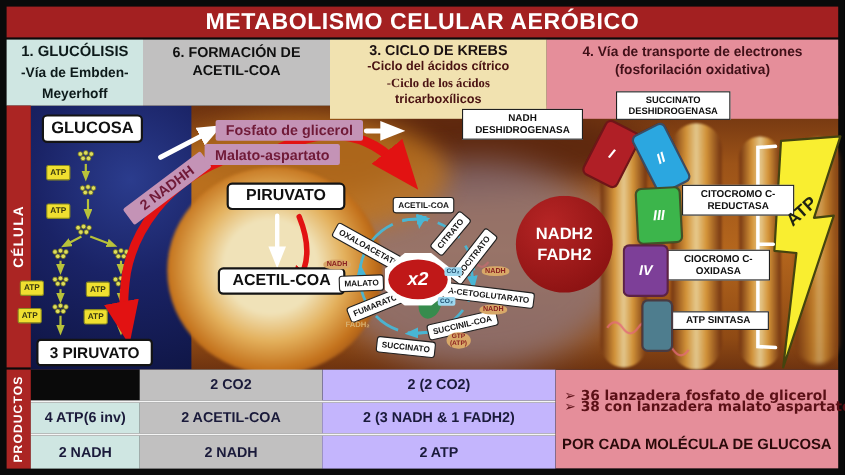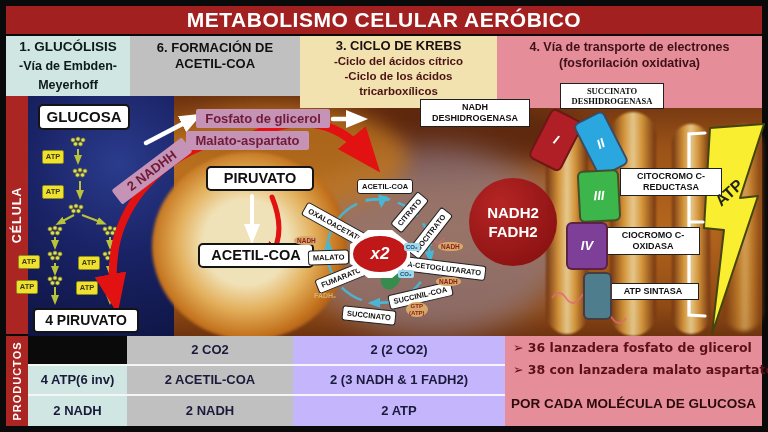--- a/index.html
+++ b/index.html
@@ -230,21 +230,21 @@
     <div class="ln" style="top:23px;font-size:12.5px;">-Vía de Embden-</div>
     <div class="ln" style="top:42px;font-size:12.5px;">Meyerhoff</div>
   </div>
   <div class="abs hc h2">
     <div class="ln" style="top:4px;font-size:13px;">6. FORMACIÓN DE</div>
     <div class="ln" style="top:20px;font-size:13px;">ACETIL-COA</div>
   </div>
   <div class="abs hc h3">
     <div class="ln" style="top:2px;font-size:13px;">3. CICLO DE KREBS</div>
     <div class="ln" style="top:19px;font-size:11.5px;color:#4a1212;">-Ciclo del ácidos cítrico</div>
-    <div class="ln" style="top:34px;font-size:11.5px;color:#4a1212;">-Ciclo de los ácidos</div>
+    <div class="ln" style="top:34px;font-size:11.5px;color:#4a1212;font-family:Liberation Serif, serif;">-Ciclo de los ácidos</div>
     <div class="ln" style="top:49px;font-size:11.5px;color:#4a1212;">tricarboxílicos</div>
   </div>
   <div class="abs hc h4">
     <div class="ln" style="top:4px;font-size:12.5px;">4. Vía de transporte de electrones</div>
     <div class="ln" style="top:20px;font-size:12.5px;">(fosforilación oxidativa)</div>
   </div>
 
   <div class="abs band" style="top:96px;height:238px;">
     <span style="font-size:12.5px;">CÉLULA</span>
   </div>
@@ -253,21 +253,21 @@
   </div>
 
   <div class="abs wbox" style="left:38px;top:104px;width:88px;height:22px;font-size:15px;line-height:22px;">GLUCOSA</div>
   <div class="abs atp-chip" style="left:42px;top:150px;">ATP</div>
   <div class="abs atp-chip" style="left:42px;top:185px;">ATP</div>
   <div class="abs atp-chip" style="left:18px;top:255px;">ATP</div>
   <div class="abs atp-chip" style="left:78px;top:256px;">ATP</div>
   <div class="abs atp-chip" style="left:16px;top:280px;">ATP</div>
   <div class="abs atp-chip" style="left:76px;top:281px;">ATP</div>
   <div class="abs mauve" style="left:108px;top:162px;width:88px;height:18px;font-size:13px;line-height:18px;transform:rotate(-37deg);">2 NADHH</div>
-  <div class="abs wbox" style="left:33px;top:308px;width:102px;height:21px;font-size:14px;line-height:21px;border-radius:4px;">4 PIRUVATO</div>
+  <div class="abs wbox" style="left:33px;top:308px;width:102px;height:21px;font-size:14px;line-height:21px;border-radius:4px;">3 PIRUVATO</div>
 
   <div class="abs mauve" style="left:196px;top:109px;width:134px;height:19px;font-size:13px;line-height:19px;">Fosfato de glicerol</div>
   <div class="abs mauve" style="left:186px;top:131px;width:123px;height:19px;font-size:13px;line-height:19px;">Malato-aspartato</div>
 
   <div class="abs wbox" style="left:206px;top:166px;width:104px;height:21px;font-size:14.5px;line-height:21px;">PIRUVATO</div>
   <div class="abs wbox" style="left:198px;top:243px;width:112px;height:21px;font-size:14.5px;line-height:21px;">ACETIL-COA</div>
 
   <div class="abs kl" style="left:357px;top:179px;">ACETIL-COA</div>
   <div class="abs kl" style="left:388px;top:205px;transform:rotate(-50deg);">CITRATO</div>
   <div class="abs kl" style="left:402px;top:226px;transform:rotate(-52deg);">ISOCITRATO</div>
@@ -292,21 +292,21 @@
   <div class="chip" style="left:406px;top:302px;background:#d8a868;color:#8a2020;font-size:6px;padding:1px 3px;line-height:1.1;border-radius:50%;">
     <div>GTP</div>
     <div>(ATP)</div>
   </div>
 
   <div class="abs bigcircle">
     <span>NADH2</span>
     <span>FADH2</span>
   </div>
   <div class="abs wb" style="left:420px;top:99px;width:106px;">NADH DESHIDROGENASA</div>
-  <div class="abs wb" style="left:560px;top:83px;width:100px;font-size:8.5px;font-family:Liberation Serif, serif;">SUCCINATO DESHIDROGENASA</div>
+  <div class="abs wb" style="left:560px;top:83px;width:100px;font-size:8.5px;">SUCCINATO DESHIDROGENASA</div>
   <div class="abs wb" style="left:620px;top:168px;width:98px;">CITOCROMO C-REDUCTASA</div>
   <div class="abs wb" style="left:606px;top:227px;width:90px;">CIOCROMO C-OXIDASA</div>
   <div class="abs wb" style="left:607px;top:283px;width:88px;">ATP SINTASA</div>
   <div class="cx" style="left:538px;top:112px;width:32px;height:52px;line-height:52px;background:#b01f26;transform:rotate(27deg);">I</div>
   <div class="cx" style="left:584px;top:114px;width:30px;height:56px;line-height:56px;background:#2ba7e0;transform:rotate(-27deg);">II</div>
   <div class="cx" style="left:578px;top:170px;width:38px;height:48px;line-height:48px;background:#3cb54b;transform:rotate(-3deg);">III</div>
   <div class="cx" style="left:566px;top:222px;width:38px;height:44px;line-height:44px;background:#7d3f98;">IV</div>
   <div class="cx" style="left:583px;top:272px;width:25px;height:44px;background:#4e7d8e;"></div>
   <div class="abs boltatp">ATP</div>
 
@@ -315,21 +315,21 @@
   <div class="cell r2 c1">4 ATP(6 inv)</div>
   <div class="cell r2 c2">2 ACETIL-COA</div>
   <div class="cell r2 c3">2 (3 NADH  &amp;  1 FADH2)</div>
   <div class="cell r3 c1">2 NADH</div>
   <div class="cell r3 c2">2 NADH</div>
   <div class="cell r3 c3">2 ATP</div>
   <div class="gap" style="top:364px;"></div>
   <div class="gap" style="top:394px;"></div>
 
   <div class="abs pinkcell">
-    <div class="bullet" style="top:4px;text-align:center;">
+    <div class="bullet" style="top:16px;text-align:center;">
       <span>➢</span>
       <span>36 lanzadera fosfato de glicerol</span>
     </div>
     <div class="bullet" style="top:26px;">
       <span>➢</span>
       <span>38 con lanzadera malato aspartato</span>
     </div>
     <div style="position:absolute;top:60px;left:0;width:100%;text-align:center;font-size:13.5px;color:#2a0a0a;">POR CADA MOLÉCULA DE GLUCOSA</div>
   </div>
 

